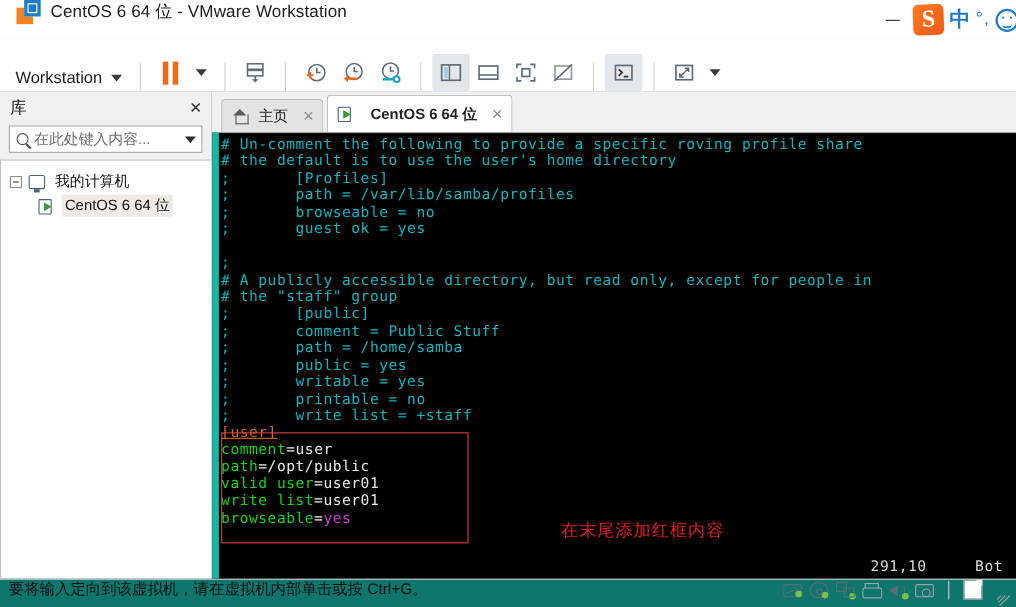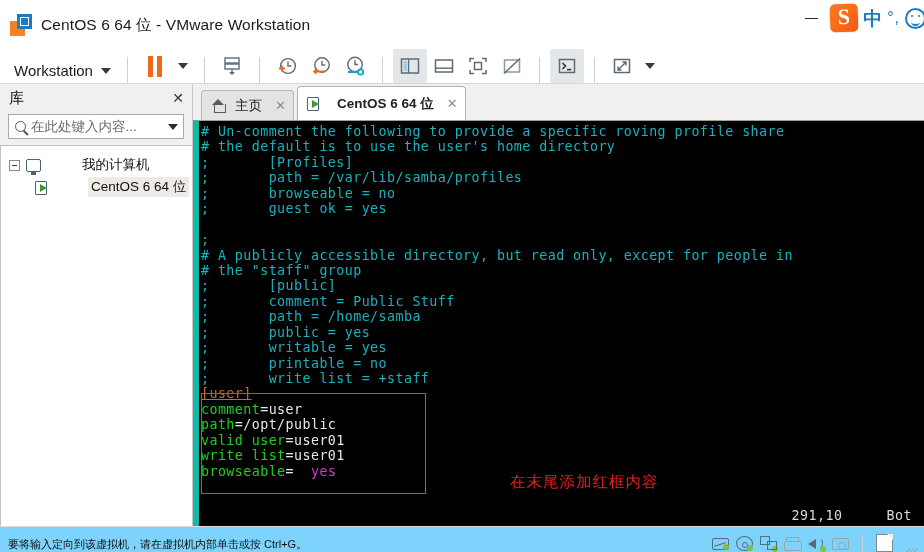--- a/index.html
+++ b/index.html
@@ -15,22 +15,22 @@
     background: #f0f0f0;
     display: flex;
     flex-direction: column;
   }
 
   
   .titlebar {
     height: 36px;
     background: #ffffff;
     display: flex;
-    align-items: flex-end;
-    padding-left: 10px;
+    align-items: flex-start;
+    padding-left: 15px;
     position: relative;
     flex: 0 0 36px;
   }
   .vm-logo {
     width: 22px; height: 22px;
     position: relative;
     flex: 0 0 22px;
     margin-right: 9px;
   }
   .vm-logo .sq-o {
@@ -326,21 +326,21 @@
     position: relative;
     margin-right: 6px;
     flex: 0 0 15px;
   }
   .ic-shared::before {
     content: "";
     position: absolute; left: 3px; top: 2px;
     width: 6px; height: 7px;
     border: 1.4px solid #4a6272;
   }
-  .tree-label { padding: 1px 3px; margin-left: 32px; }
+  .tree-label { padding: 1px 3px; }
 
   
   .content {
     flex: 1 1 auto;
     display: flex;
     flex-direction: column;
     min-width: 0;
     background: #f0f0f0;
   }
   .tabstrip {
@@ -418,21 +418,21 @@
     letter-spacing: .45px;
     white-space: pre;
     color: #22b8c4;
     padding: 3px 0 0 2px;
   }
   .term .ln { height: 15.45px; }
   .c-cyan { color: #19b2bd; }
   .c-white { color: #e8e8e8; }
   .c-green { color: #1fd01f; }
   .c-orange { color: #cd6a1a; text-decoration: underline; }
-  .c-magenta { color: #cf3fcf; margin-left: 17px; }
+  .c-magenta { color: #cf3fcf; }
 
   .redbox {
     position: absolute;
     left: 2px;
     top: 272px;
     width: 225px;
     height: 101px;
     border: 1.5px solid #d94141;
     pointer-events: none;
   }
@@ -455,25 +455,25 @@
     font-family: "DejaVu Sans Mono", monospace;
     font-size: 13.3px;
     color: #d9d9d9;
     letter-spacing: .5px;
   }
 
   
   .statusbar {
     height: 26px;
     flex: 0 0 26px;
-    background: #7dd3fc;
-    display: flex;
-    align-items: flex-end;
+    background: #0f766e;
+    display: flex;
+    align-items: flex-start;
     padding: 0 2px 0 8px;
-    font-size: 11px;
+    font-size: 14px;
     color: #111;
     border-top: 1px solid #dcdcdc;
   }
   .sbar-text { white-space: nowrap; }
   .sbar-spacer { flex: 1 1 auto; }
   .dev-icons { display: flex; align-items: center; gap: 7px; padding-right: 4px;}
   .dev {
     position: relative;
     width: 17px; height: 15px;
     flex: 0 0 17px;

